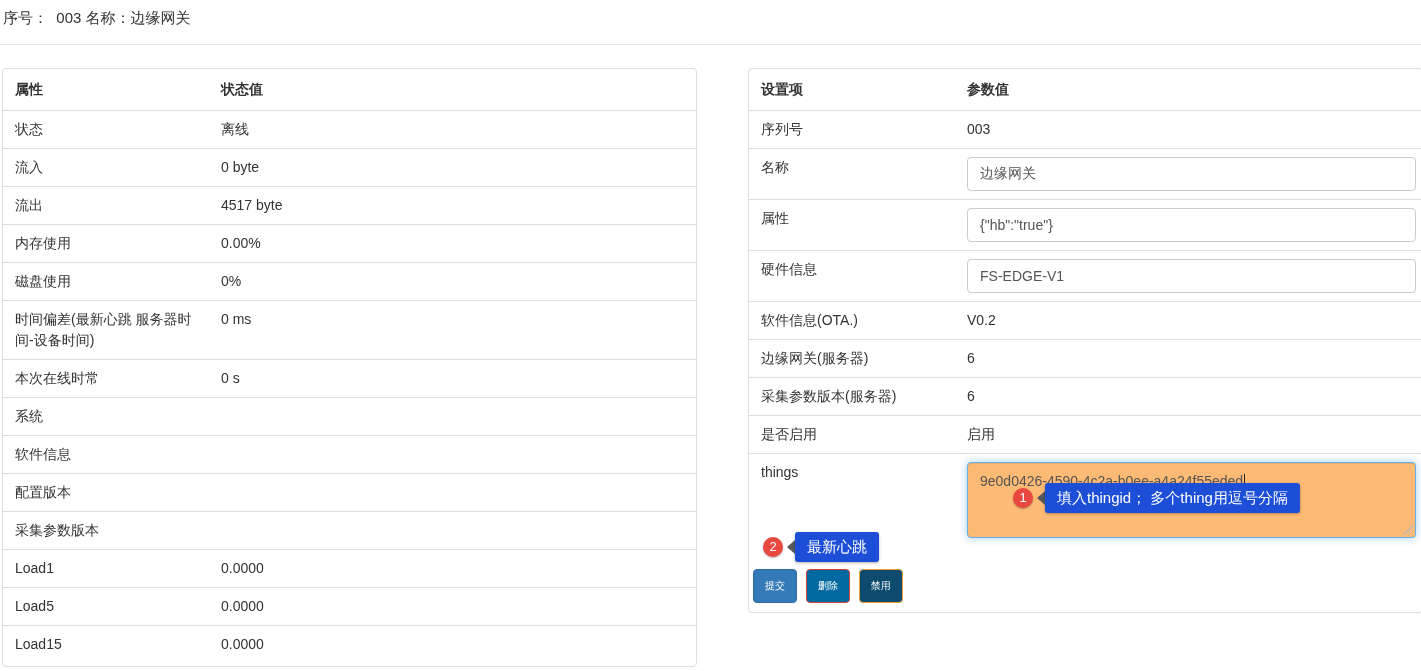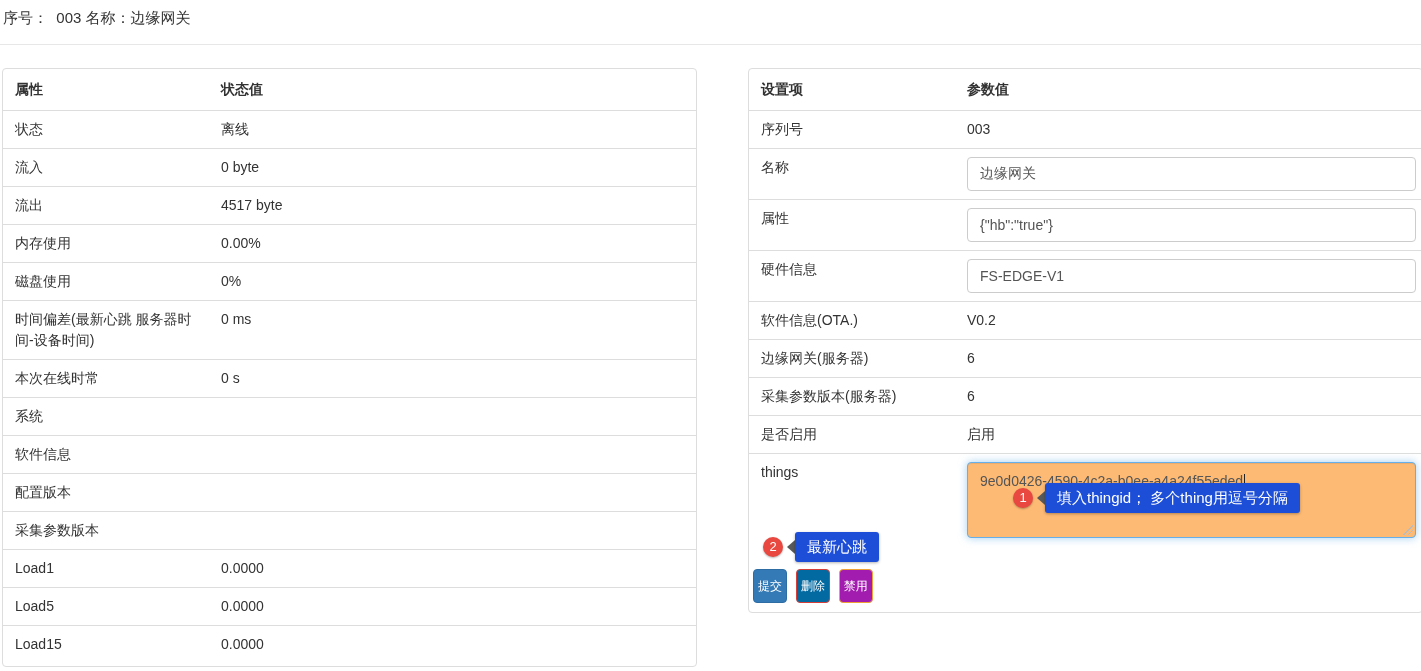--- a/index.html
+++ b/index.html
@@ -104,33 +104,33 @@
     right: 2px; bottom: 2px;
     width: 10px; height: 10px;
     background:
       linear-gradient(135deg, transparent 0 50%, #bbb 50% 57%, transparent 57% 71%, #bbb 71% 78%, transparent 78%);
   }
   .actions {
     padding: 23px 0 9px 4px;
   }
   .btn {
     display: inline-block;
-    padding: 6px 4px;
+    padding: 6px 11px;
     margin-right: 5px;
-    font-size: 12px;
+    font-size: 10px;
     line-height: 20px;
     color: #fff;
     border-radius: 4px;
     border: 1px solid transparent;
     cursor: pointer;
     font-family: "Liberation Sans", "DejaVu Sans", sans-serif;
   }
   .btn-submit  { background: #337ab7; border-color: #2e6da4; }
   .btn-delete  { background: #0369a1; border-color: #d43f3a; }
-  .btn-disable { background: #a21caf; border-color: #eea236; text-align: right; }
+  .btn-disable { background: #0c4a6e; border-color: #eea236; text-align: right; }
   .step-tip {
     position: absolute;
     display: flex;
     align-items: center;
     z-index: 10;
     pointer-events: none;
   }
   .tip-1 { left: 264px; top: 414px; }
   .tip-2 { left: 14px;  top: 463px; }
   .step-badge {

